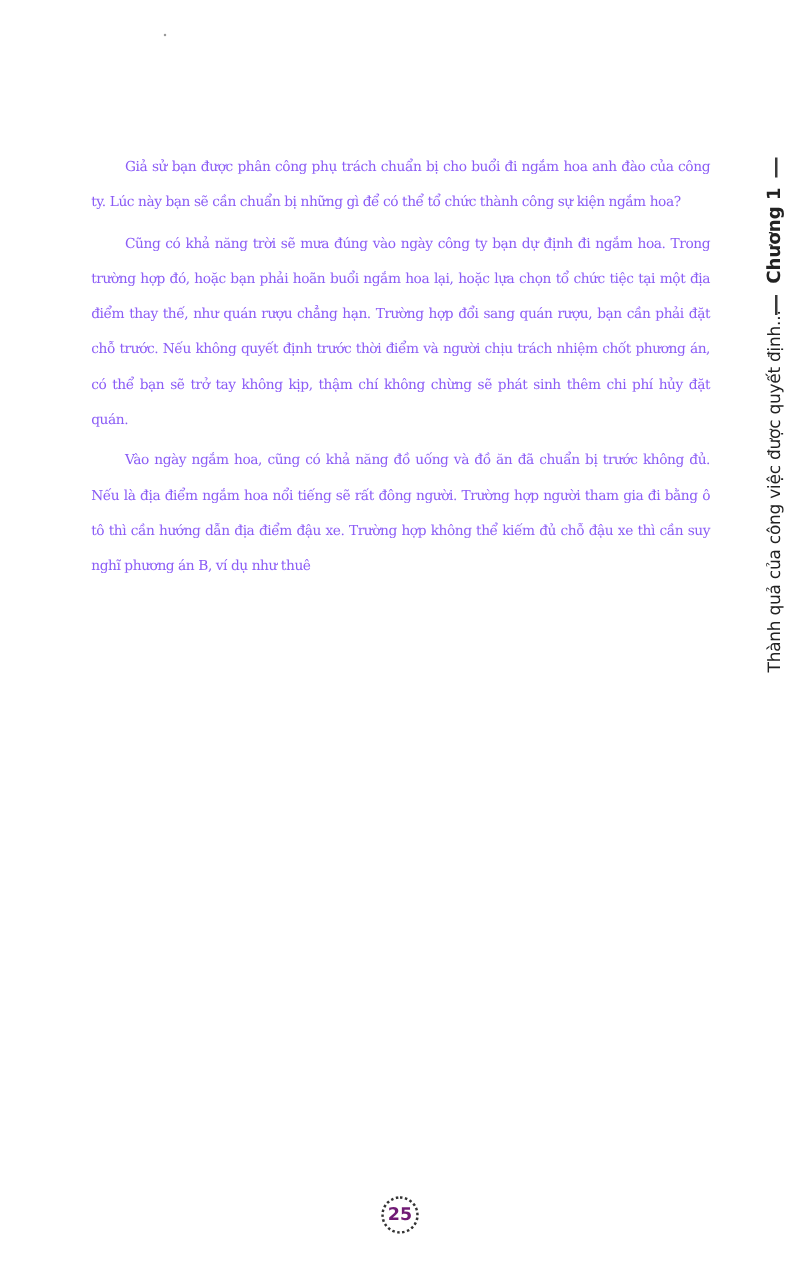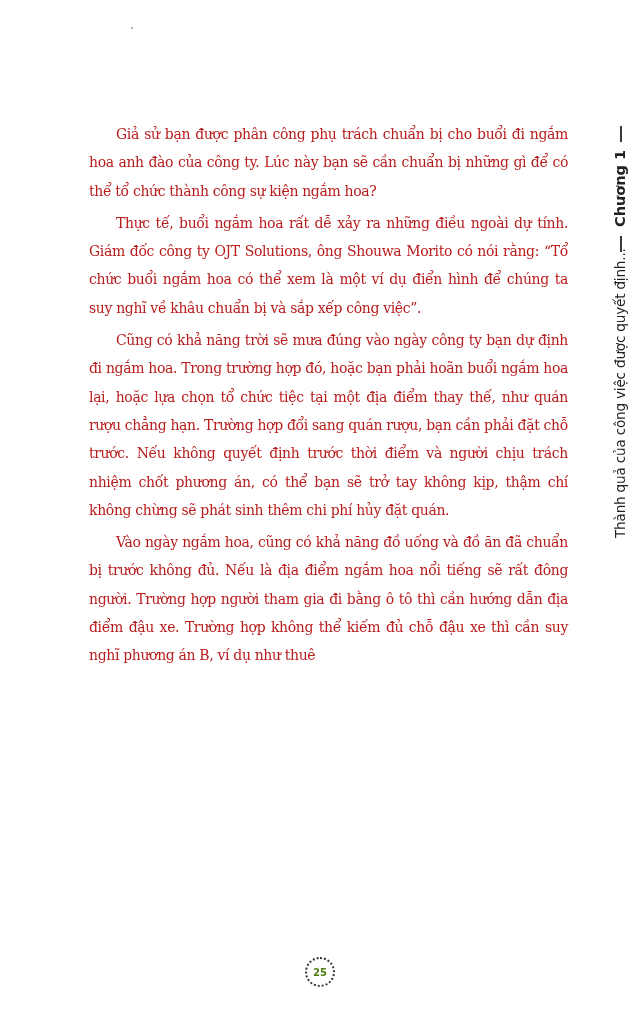--- a/index.html
+++ b/index.html
@@ -27,27 +27,27 @@
     line-height: 30px;
     letter-spacing: 0.15px;
     word-spacing: 3px;
     text-align: justify;
     text-align-last: left;
     margin: 0 0 6px 0;
     color: #1a1a1a;
   }
   .para {
     font-family: "DejaVu Serif", serif;
-    font-size: 14px;
+    font-size: 11px;
     line-height: 28.3px;
     text-align: justify;
     text-indent: 27px;
-    margin: 0 0 4px 16px;
+    margin: 0 0 4px 0;
     letter-spacing: -0.35px;
-    color: #b91c1c;
+    color: #8b5cf6;
   }
   .sidebar {
     position: absolute;
     left: 608px; top: 110px;
     width: 32px; height: 440px;
   }
   .side-rule {
     position: absolute;
     left: 12px; width: 1.5px; height: 16px;
     background: #3a3a3a;
@@ -77,33 +77,32 @@
   .folio {
     position: absolute;
     left: 305px; top: 957px;
     width: 30px; height: 30px;
     border-radius: 50%;
     border: 2px dotted #333;
     box-sizing: border-box;
     display: flex; align-items: center; justify-content: center;
     font-family: "DejaVu Sans", sans-serif;
     font-weight: bold;
-    font-size: 10px;
-    color: #4d7c0f;
+    font-size: 14px;
+    color: #701a75;
   }
 </style>
 </head>
 <body>
 
 <div class="page">
   <div class="speck"></div>
 
   <div class="content">
     <p class="para">Giả sử bạn được phân công phụ trách chuẩn bị cho buổi đi ngắm hoa anh đào của công ty. Lúc này bạn sẽ cần chuẩn bị những gì để có thể tổ chức thành công sự kiện ngắm hoa?</p>
-    <p class="para">Thực tế, buổi ngắm hoa rất dễ xảy ra những điều ngoài dự tính. Giám đốc công ty OJT Solutions, ông Shouwa Morito có nói rằng: “Tổ chức buổi ngắm hoa có thể xem là một ví dụ điển hình để chúng ta suy nghĩ về khâu chuẩn bị và sắp xếp công việc”.</p>
     <p class="para">Cũng có khả năng trời sẽ mưa đúng vào ngày công ty bạn dự định đi ngắm hoa. Trong trường hợp đó, hoặc bạn phải hoãn buổi ngắm hoa lại, hoặc lựa chọn tổ chức tiệc tại một địa điểm thay thế, như quán rượu chẳng hạn. Trường hợp đổi sang quán rượu, bạn cần phải đặt chỗ trước. Nếu không quyết định trước thời điểm và người chịu trách nhiệm chốt phương án, có thể bạn sẽ trở tay không kịp, thậm chí không chừng sẽ phát sinh thêm chi phí hủy đặt quán.</p>
     <p class="para">Vào ngày ngắm hoa, cũng có khả năng đồ uống và đồ ăn đã chuẩn bị trước không đủ. Nếu là địa điểm ngắm hoa nổi tiếng sẽ rất đông người. Trường hợp người tham gia đi bằng ô tô thì cần hướng dẫn địa điểm đậu xe. Trường hợp không thể kiếm đủ chỗ đậu xe thì cần suy nghĩ phương án B, ví dụ như thuê</p>
   </div>
 
   <div class="sidebar">
     <div class="side-rule r1"></div>
     <div class="vtext chapter">Chương 1</div>
     <div class="side-rule r2"></div>
     <div class="vtext running">Thành quả của công việc được quyết định...</div>
   </div>

